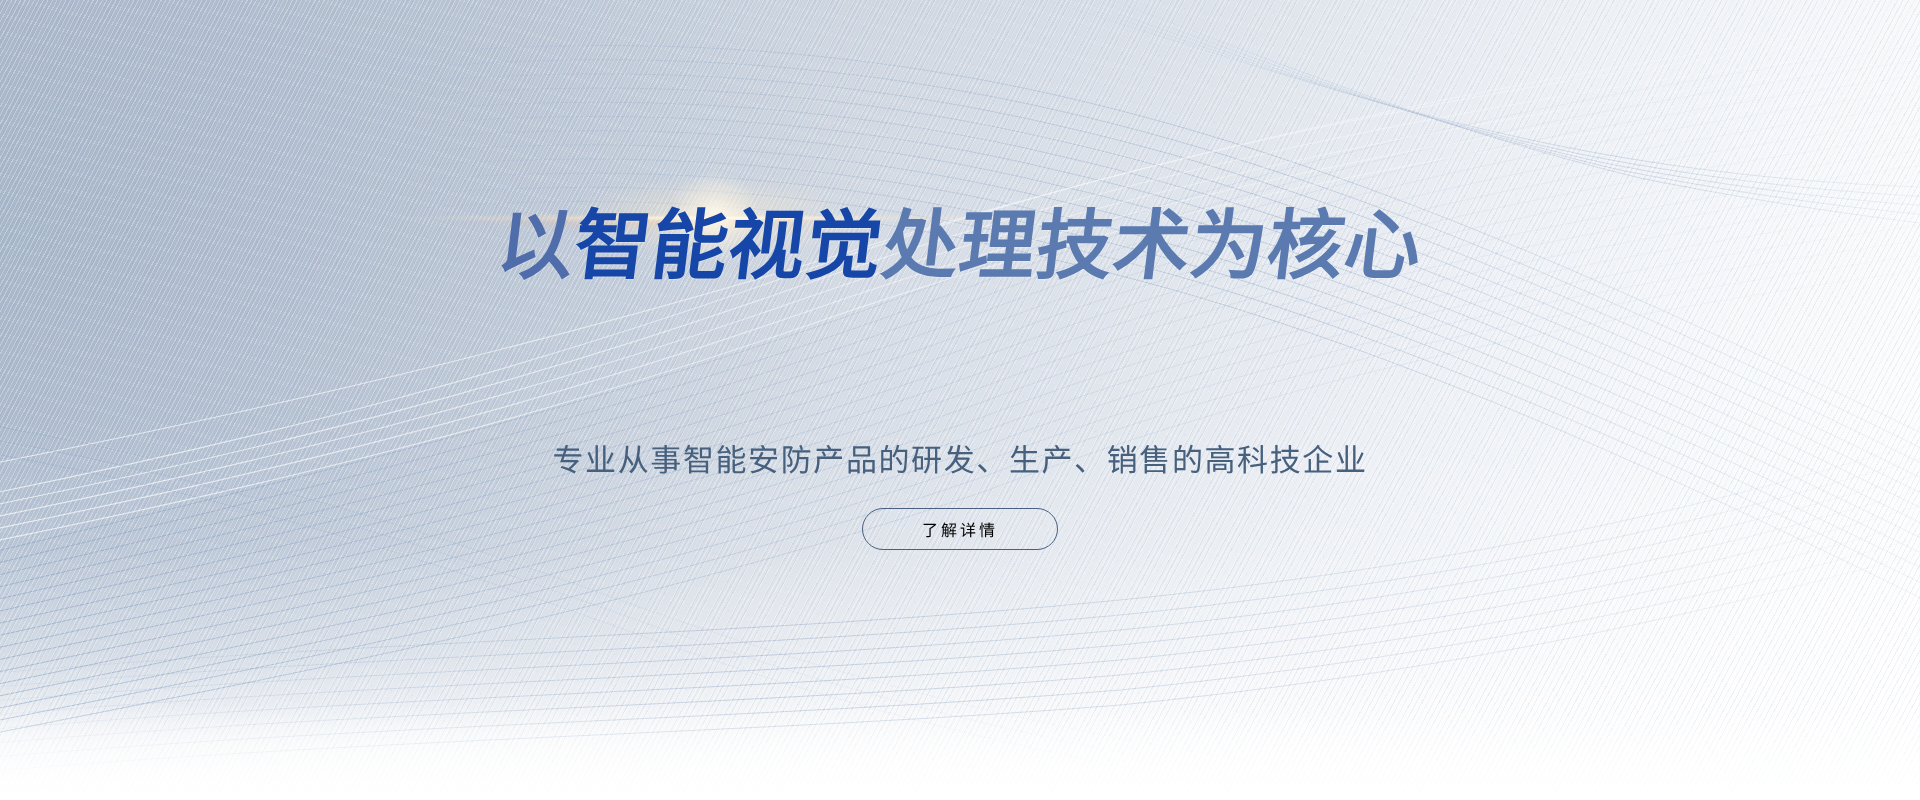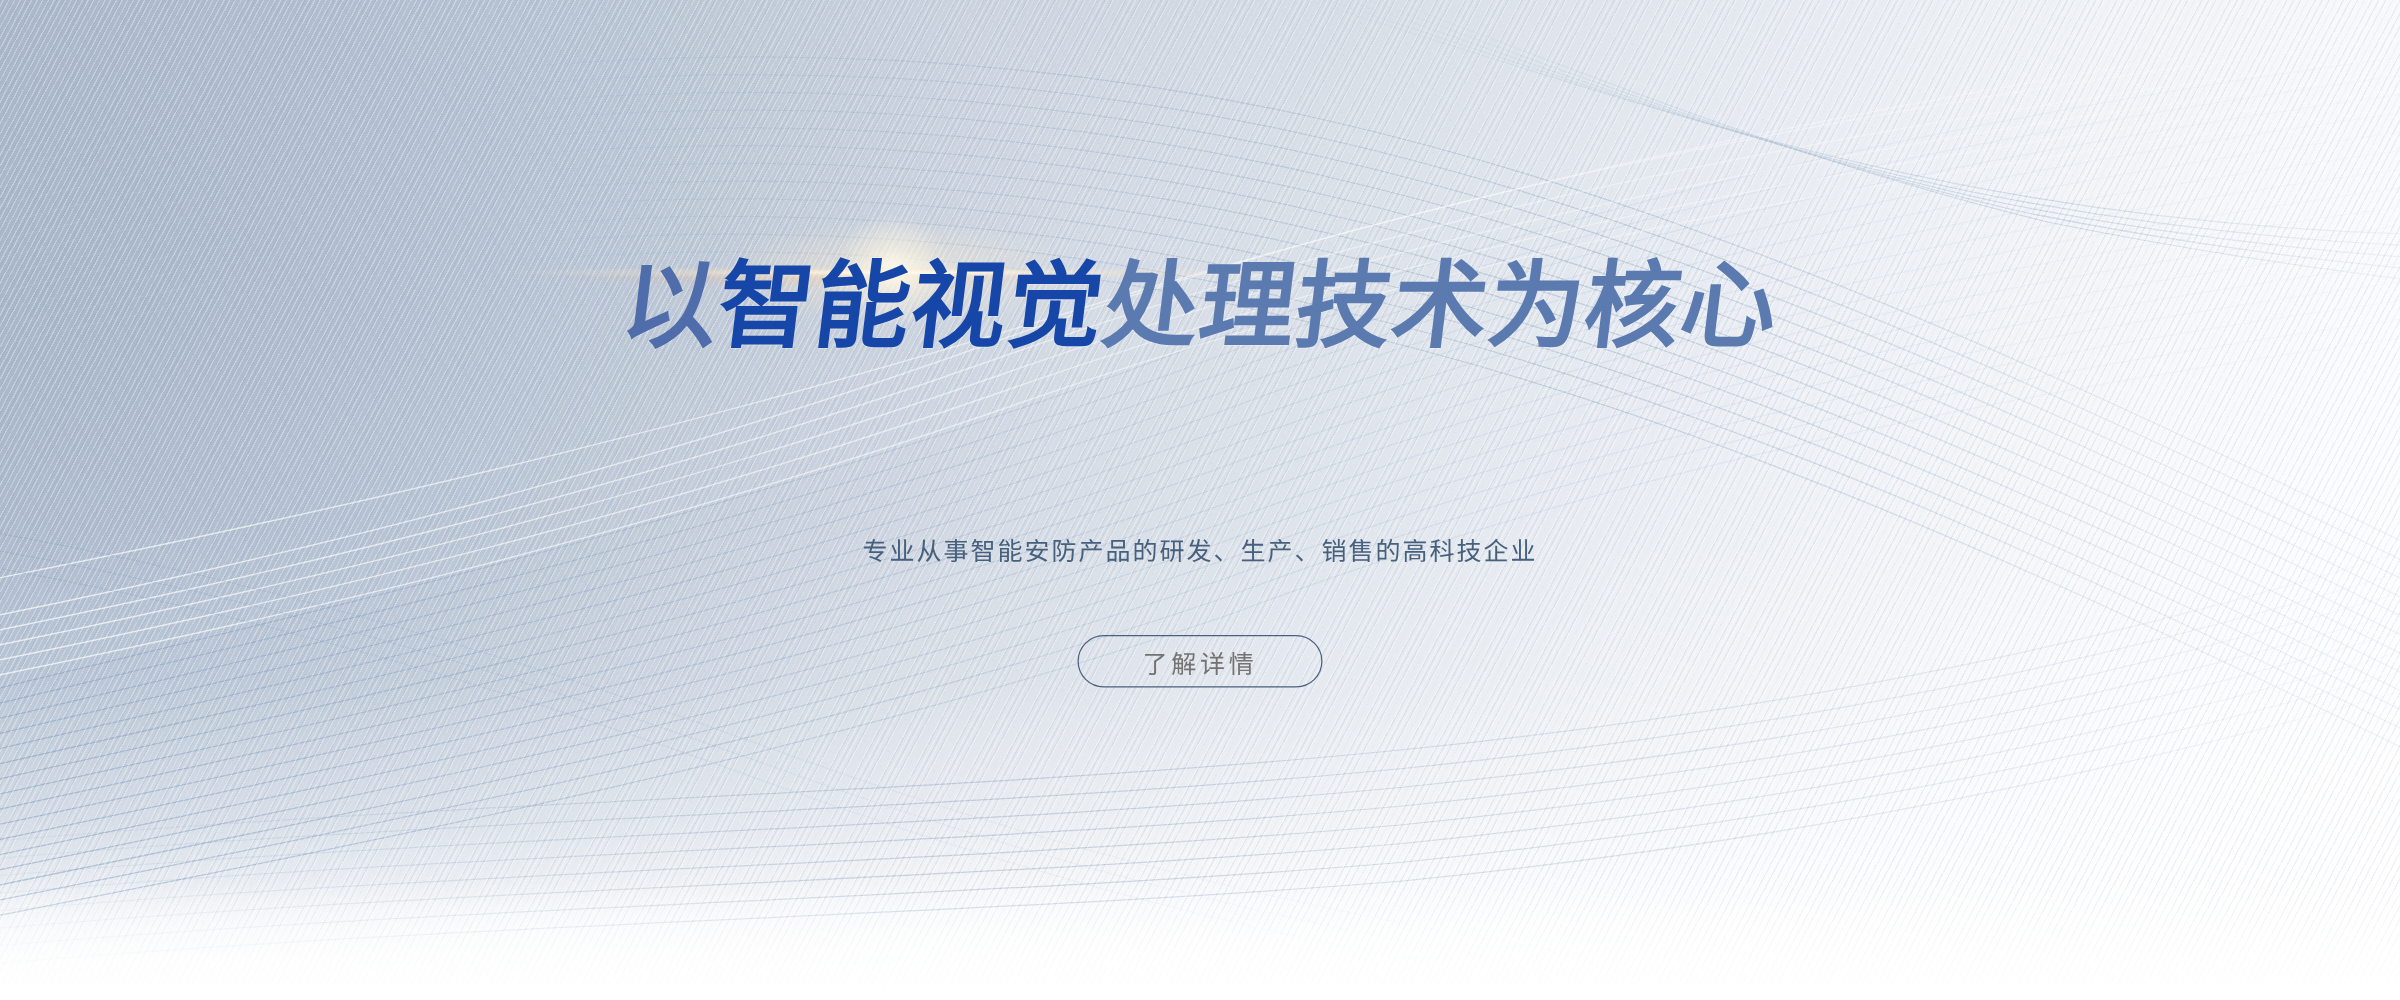--- a/index.html
+++ b/index.html
@@ -158,21 +158,21 @@
   .seg-a { color: #4f6daa; }
   .seg-b { color: #1546a8; }
   .seg-c { color: #5b7ab0; }
 
   #subtitle {
     position: absolute;
     top: 408px;
     left: 0;
     right: 0;
     text-align: center;
-    font-size: 20px;
+    font-size: 31px;
     line-height: 1.4;
     font-weight: 400;
     letter-spacing: 1.6px;
     color: #46607d;
     white-space: nowrap;
   }
 
   #cta-wrap {
     position: absolute;
     top: 508px;
@@ -183,22 +183,22 @@
   }
   #cta-button {
     display: inline-flex;
     align-items: center;
     justify-content: center;
     width: 196px;
     height: 42px;
     border: 1.5px solid #4a6080;
     border-radius: 21px;
     background: transparent;
-    color: #737373;
-    font-size: 20px;
+    color: #000000;
+    font-size: 16px;
     letter-spacing: 3px;
     font-family: "Liberation Sans", "DejaVu Sans", sans-serif;
     cursor: pointer;
     padding: 0;
     box-sizing: border-box;
   }
 </style>
 </head>
 <body>
 

